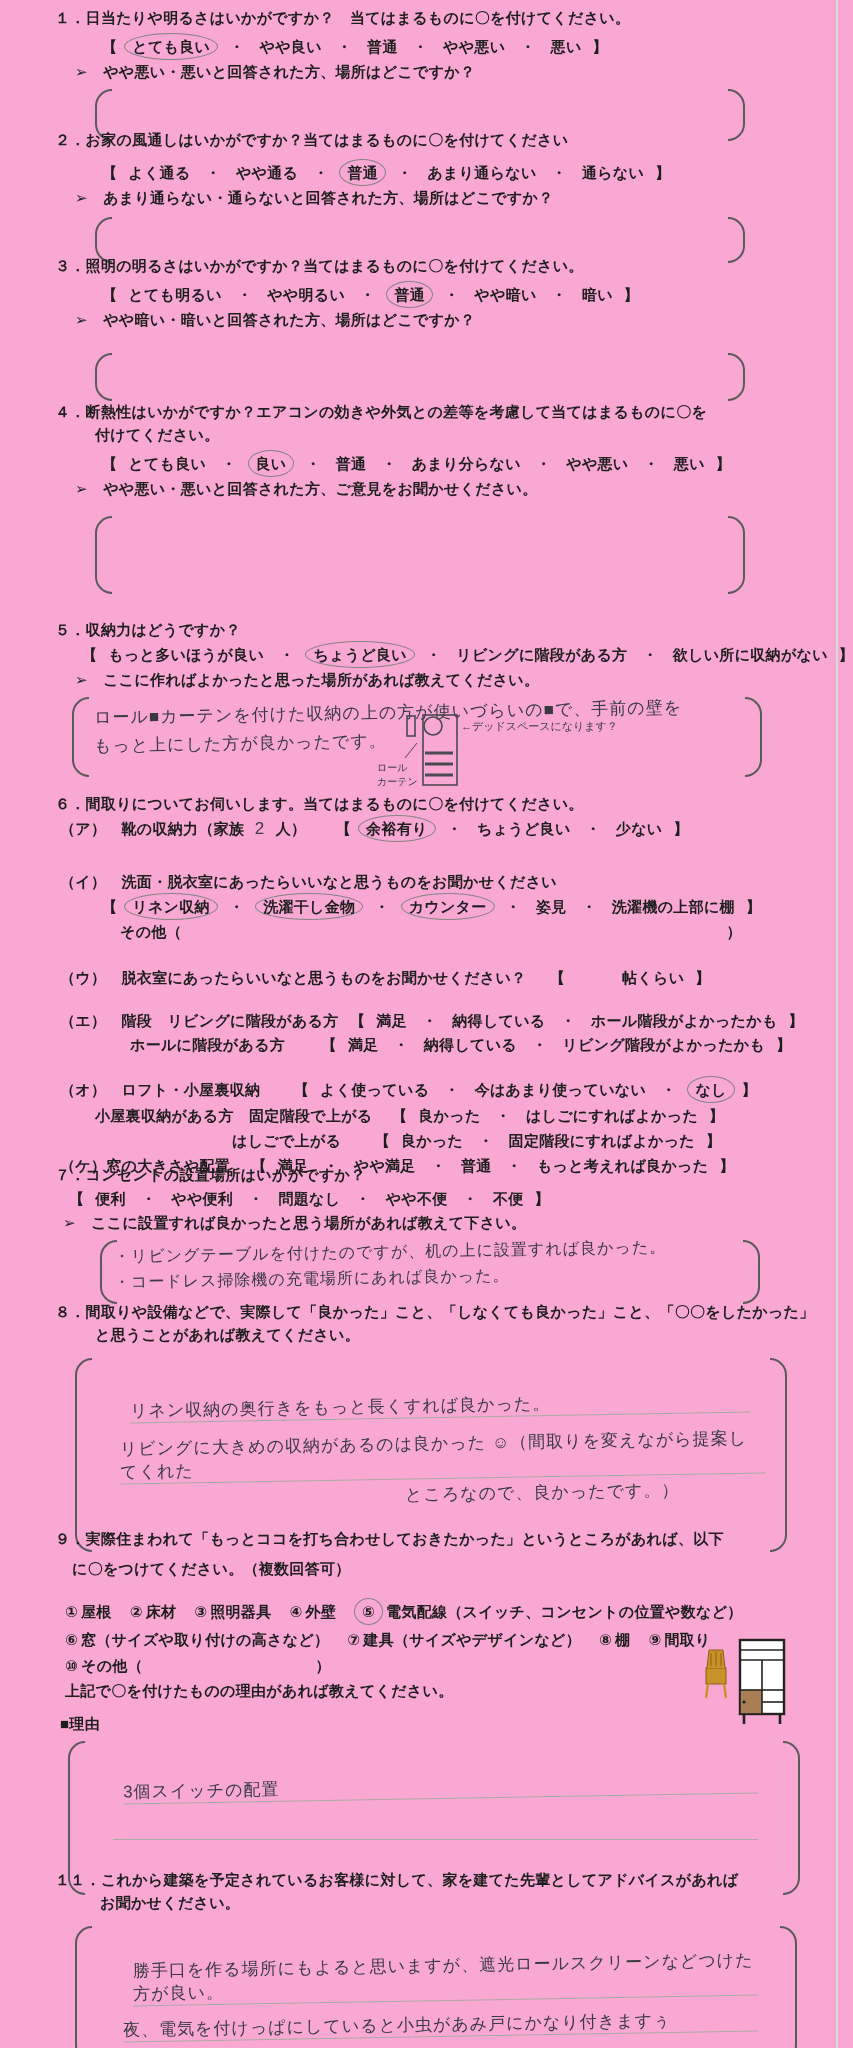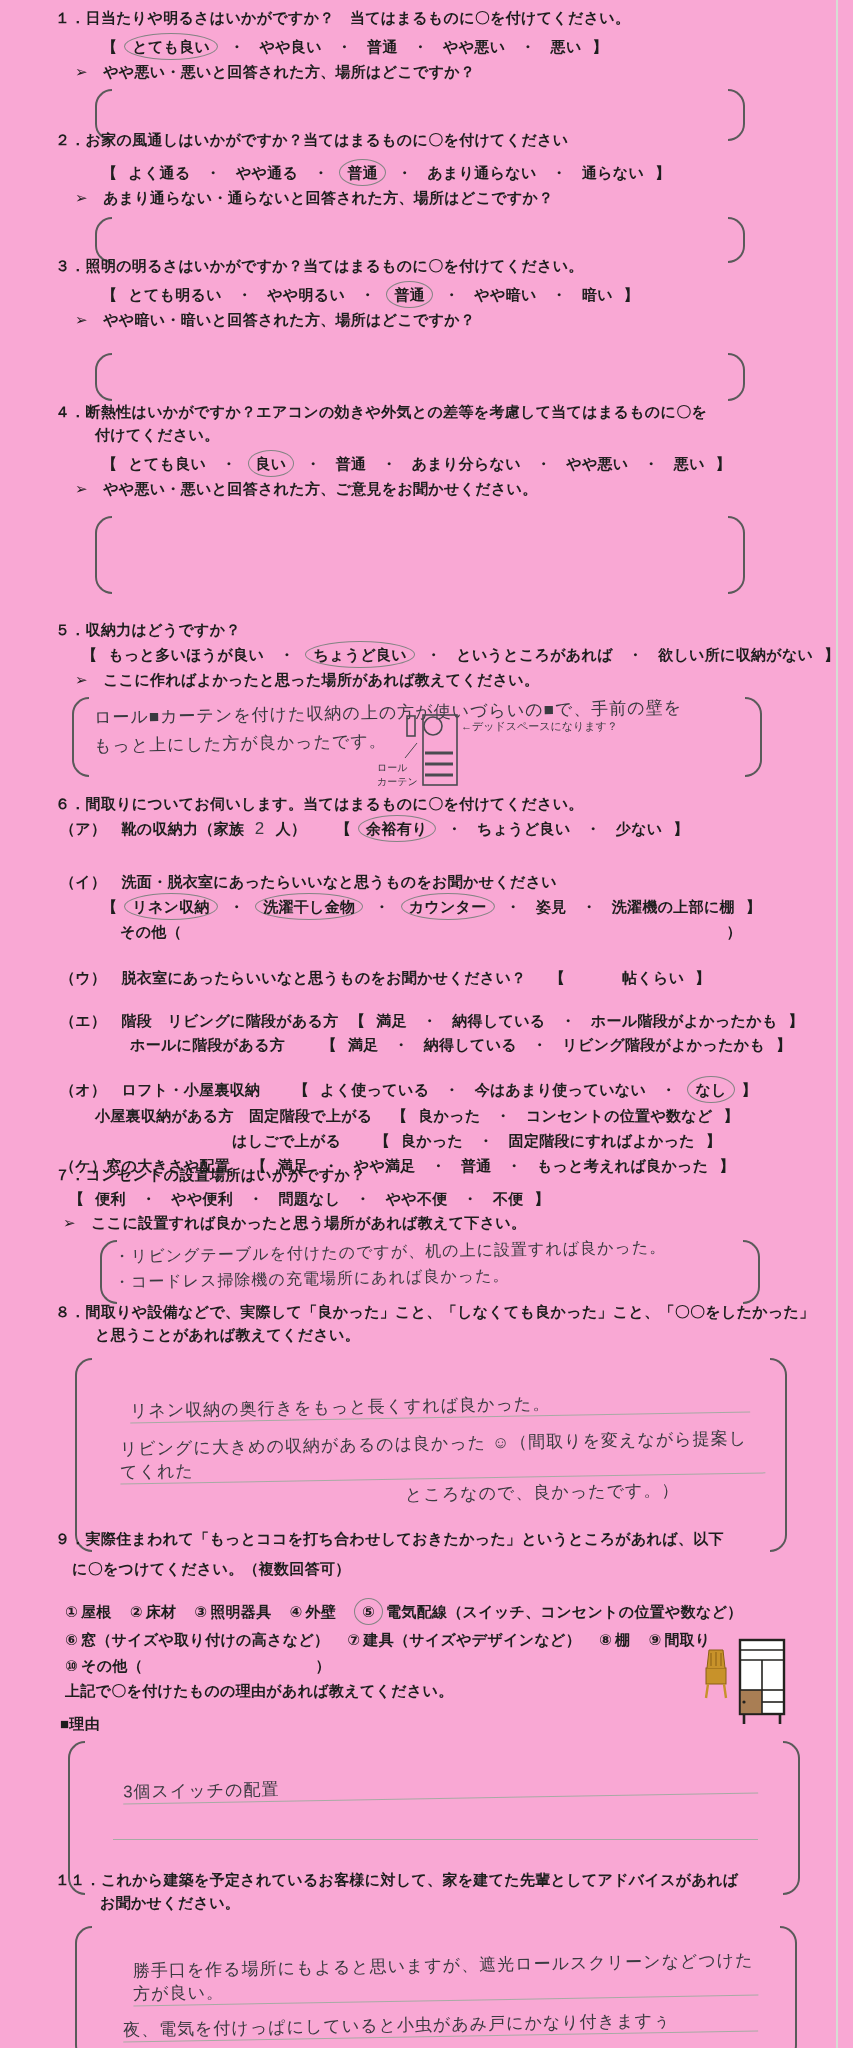--- a/index.html
+++ b/index.html
@@ -75,21 +75,21 @@
     <div class="row in2 opts" style="margin-top:4px;"><span class="bracket">【</span><span class="opt">とても良い</span><span class="sep">・</span><span class="opt circled">良い</span><span class="sep">・</span><span class="opt">普通</span><span class="sep">・</span><span class="opt">あまり分らない</span><span class="sep">・</span><span class="opt">やや悪い</span><span class="sep">・</span><span class="opt">悪い</span><span class="bracket">】</span></div>
     <div class="row in3">➢　やや悪い・悪いと回答された方、ご意見をお聞かせください。</div>
     <div class="abox" style="margin-left:95px;width:650px;height:78px;margin-top:16px;">
       <div class="pl"></div>
       <div class="pr"></div>
     </div>
   </div>
 
   <div class="sec" style="top:618px;">
     <div class="row in1">５．収納力はどうですか？</div>
-    <div class="row in3 opts"><span class="bracket">【</span><span class="opt">もっと多いほうが良い</span><span class="sep">・</span><span class="opt circled">ちょうど良い</span><span class="sep">・</span><span class="opt">というところがあれば</span><span class="sep">・</span><span class="opt">欲しい所に収納がない</span><span class="bracket">】</span></div>
+    <div class="row in3 opts"><span class="bracket">【</span><span class="opt">もっと多いほうが良い</span><span class="sep">・</span><span class="opt circled">ちょうど良い</span><span class="sep">・</span><span class="opt">リビングに階段がある方</span><span class="sep">・</span><span class="opt">欲しい所に収納がない</span><span class="bracket">】</span></div>
     <div class="row in3">➢　ここに作ればよかったと思った場所があれば教えてください。</div>
     <div class="abox" style="margin-left:72px;width:690px;height:76px;margin-top:6px;padding-top:4px;">
       <div class="pl"></div>
       <div class="pr"></div>
       <div class="hw hw-rot" style="margin-left:22px;">ロール■カーテンを付けた収納の上の方が使いづらいの■で、手前の壁を</div>
       <div class="hw hw-rot" style="margin-left:22px;margin-top:8px;">もっと上にした方が良かったです。</div>
     </div>
 
     <div class="sketch" style="left:395px;top:95px;width:260px;height:75px;">
       <svg width="260" height="75" viewBox="0 0 260 75">
@@ -133,21 +133,21 @@
     <div class="row in5">
       <span>ホールに階段がある方</span>
       <span class="opts" style="margin-left:25px;font-family:Liberation Serif, serif;"><span class="bracket">【</span><span class="opt">満足</span><span class="sep">・</span><span class="opt">納得している</span><span class="sep">・</span><span class="opt">リビング階段がよかったかも</span><span class="bracket">】</span></span>
     </div>
     <div class="row in4" style="margin-top:18px;">
       <span>（オ）　ロフト・小屋裏収納</span>
       <span class="opts" style="margin-left:22px;"><span class="bracket">【</span><span class="opt">よく使っている</span><span class="sep">・</span><span class="opt">今はあまり使っていない</span><span class="sep">・</span><span class="opt circled">なし</span><span class="bracket">】</span></span>
     </div>
     <div class="row" style="margin-left:95px;">
       <span>小屋裏収納がある方　固定階段で上がる</span>
-      <span class="opts" style="margin-left:8px;"><span class="bracket">【</span><span class="opt">良かった</span><span class="sep">・</span><span class="opt">コンセントの位置や数など</span><span class="bracket">】</span></span>
+      <span class="opts" style="margin-left:8px;"><span class="bracket">【</span><span class="opt">良かった</span><span class="sep">・</span><span class="opt">はしごにすればよかった</span><span class="bracket">】</span></span>
     </div>
     <div class="row" style="margin-left:232px;">
       <span>はしごで上がる</span>
       <span class="opts" style="margin-left:22px;"><span class="bracket">【</span><span class="opt">良かった</span><span class="sep">・</span><span class="opt">固定階段にすればよかった</span><span class="bracket">】</span></span>
     </div>
     <div class="row in4">
       <span>（ケ）窓の大きさや配置</span>
       <span class="opts" style="margin-left:10px;"><span class="bracket">【</span><span class="opt">満足</span><span class="sep">・</span><span class="opt">やや満足</span><span class="sep">・</span><span class="opt">普通</span><span class="sep">・</span><span class="opt">もっと考えれば良かった</span><span class="bracket">】</span></span>
     </div>
   </div>

